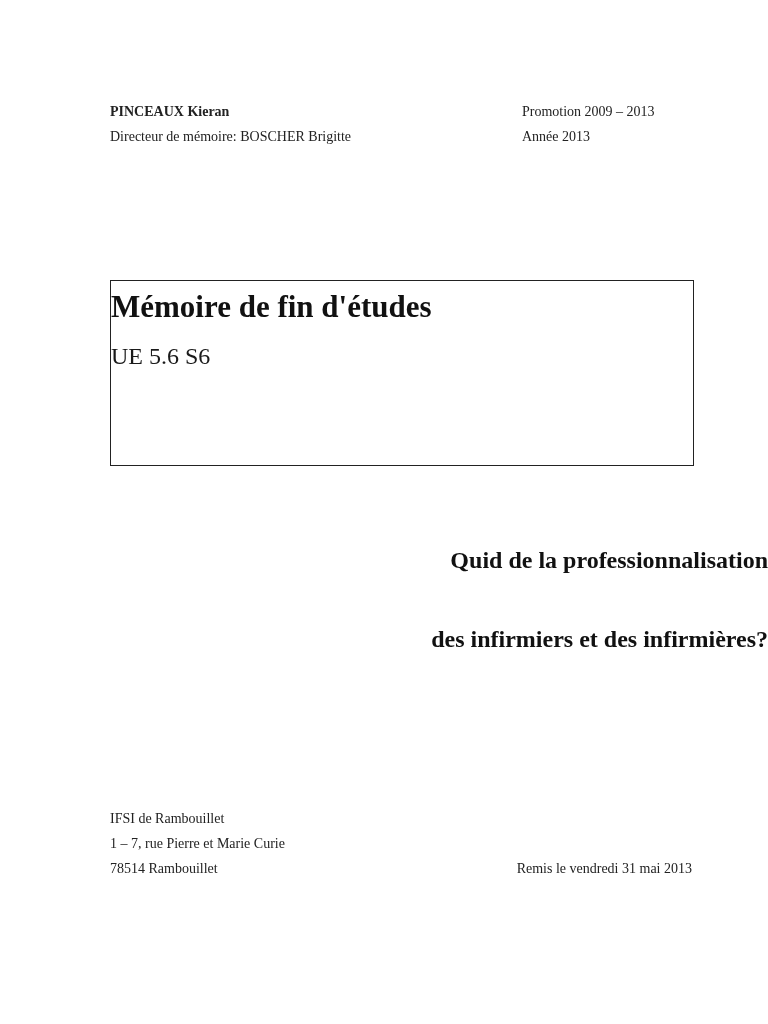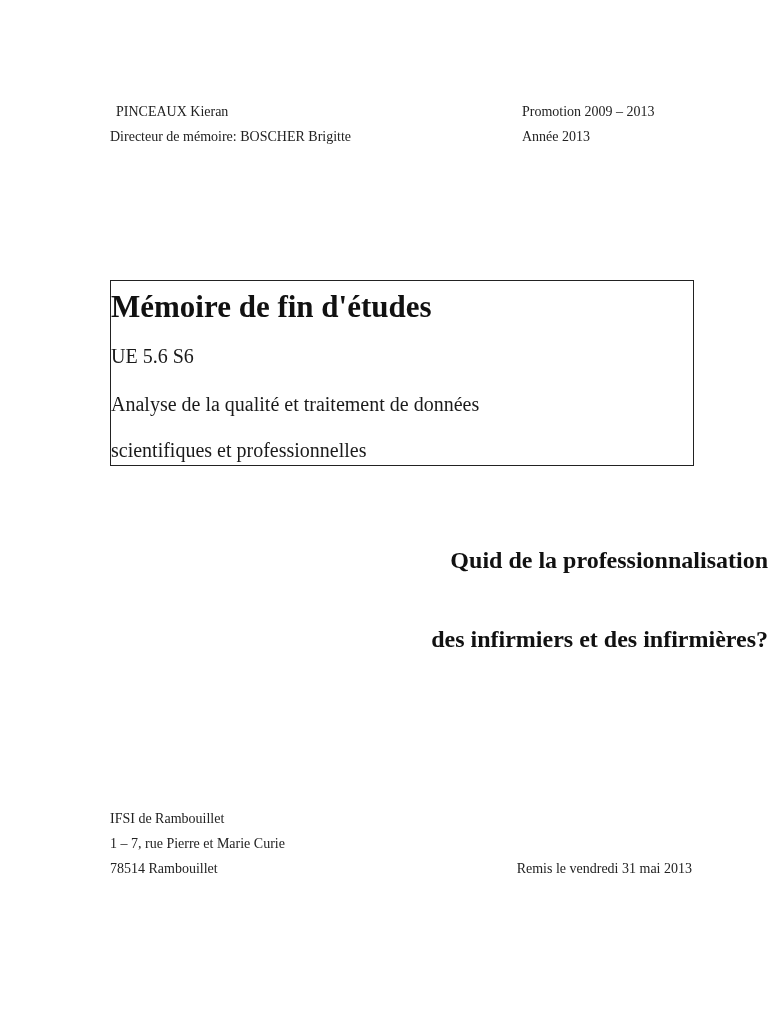--- a/index.html
+++ b/index.html
@@ -33,50 +33,48 @@
       left: 0; right: 0;
       top: 6px;
       font-size: 31px;
       font-weight: bold;
       line-height: 40px;
       color: #111;
     }
     .title-line {
       position: absolute;
       left: 0; right: 0;
-      font-size: 20px;
+      font-size: 24px;
       line-height: 30px;
       color: #1a1a1a;
     }
     .subject {
       position: absolute;
       left: 0; right: 0;
       text-align: right;
       font-size: 24px;
       font-weight: bold;
       line-height: 30px;
       color: #111;
     }
   </style>
 </head>
 <body>
 
 <div>
 
-  <div class="abs small" style="left:116px; top:103px;">PINCEAUX Kieran</div>
+  <div class="abs small" style="left:110px; top:103px;font-weight:bold;">PINCEAUX Kieran</div>
   <div class="abs small" style="left:110px; top:128px;">Directeur de mémoire: BOSCHER Brigitte</div>
 
   <div class="abs small" style="left:522px; top:103px;">Promotion 2009 – 2013</div>
   <div class="abs small" style="left:522px; top:128px;">Année 2013</div>
 
   <div class="title-box">
     <div class="title-main">Mémoire de fin d'études</div>
     <div class="title-line" style="top:60px;">UE 5.6 S6</div>
-    <div class="title-line" style="top:108px;">Analyse de la qualité et traitement de données</div>
-    <div class="title-line" style="top:154px;">scientifiques et professionnelles</div>
   </div>
 
   <div class="subject" style="top:545px;">Quid de la professionnalisation</div>
   <div class="subject" style="top:624px;">des infirmiers et des infirmières?</div>
 
   <div class="abs small" style="left:110px; top:810px;">IFSI de Rambouillet</div>
   <div class="abs small" style="left:110px; top:835px;">1 – 7, rue Pierre et Marie Curie</div>
   <div class="abs small" style="left:110px; top:860px;">78514 Rambouillet</div>
 
   <div class="abs small" style="right:76px; top:860px;">Remis le vendredi 31 mai 2013</div>

